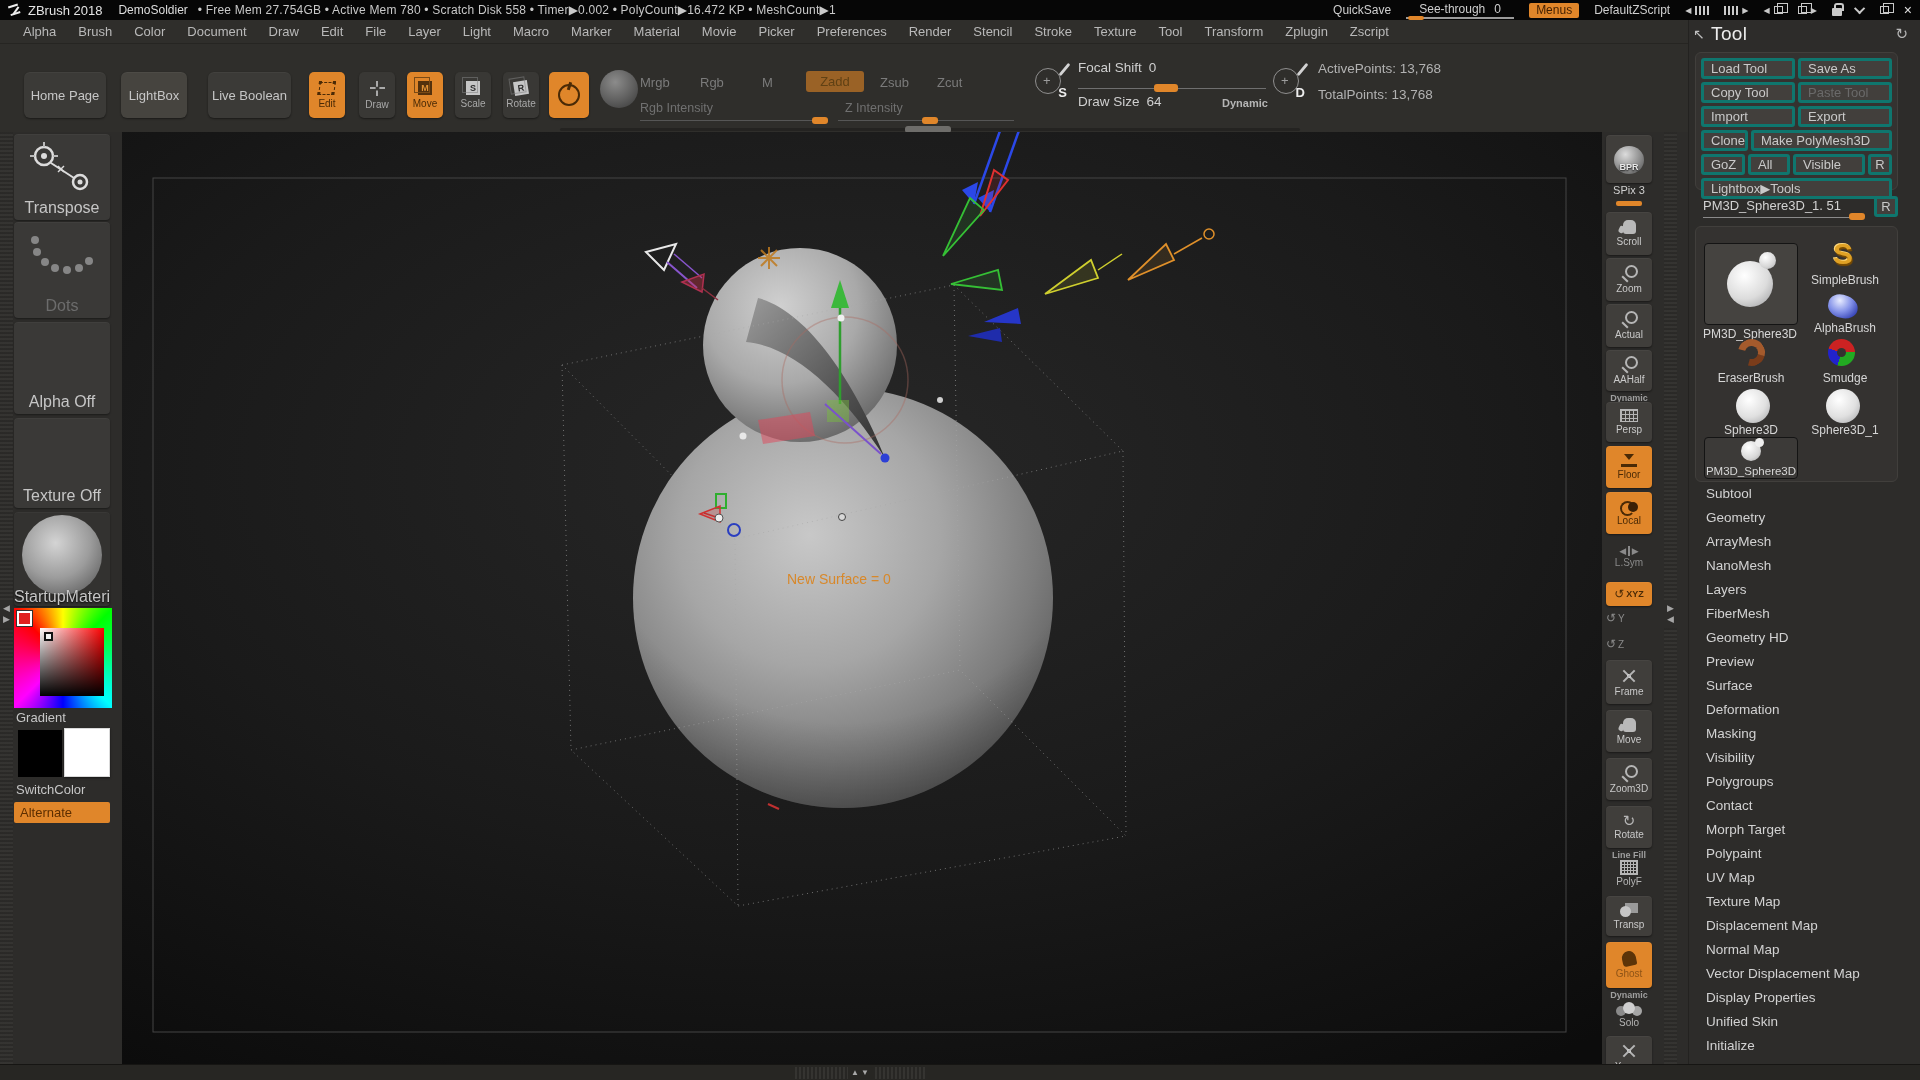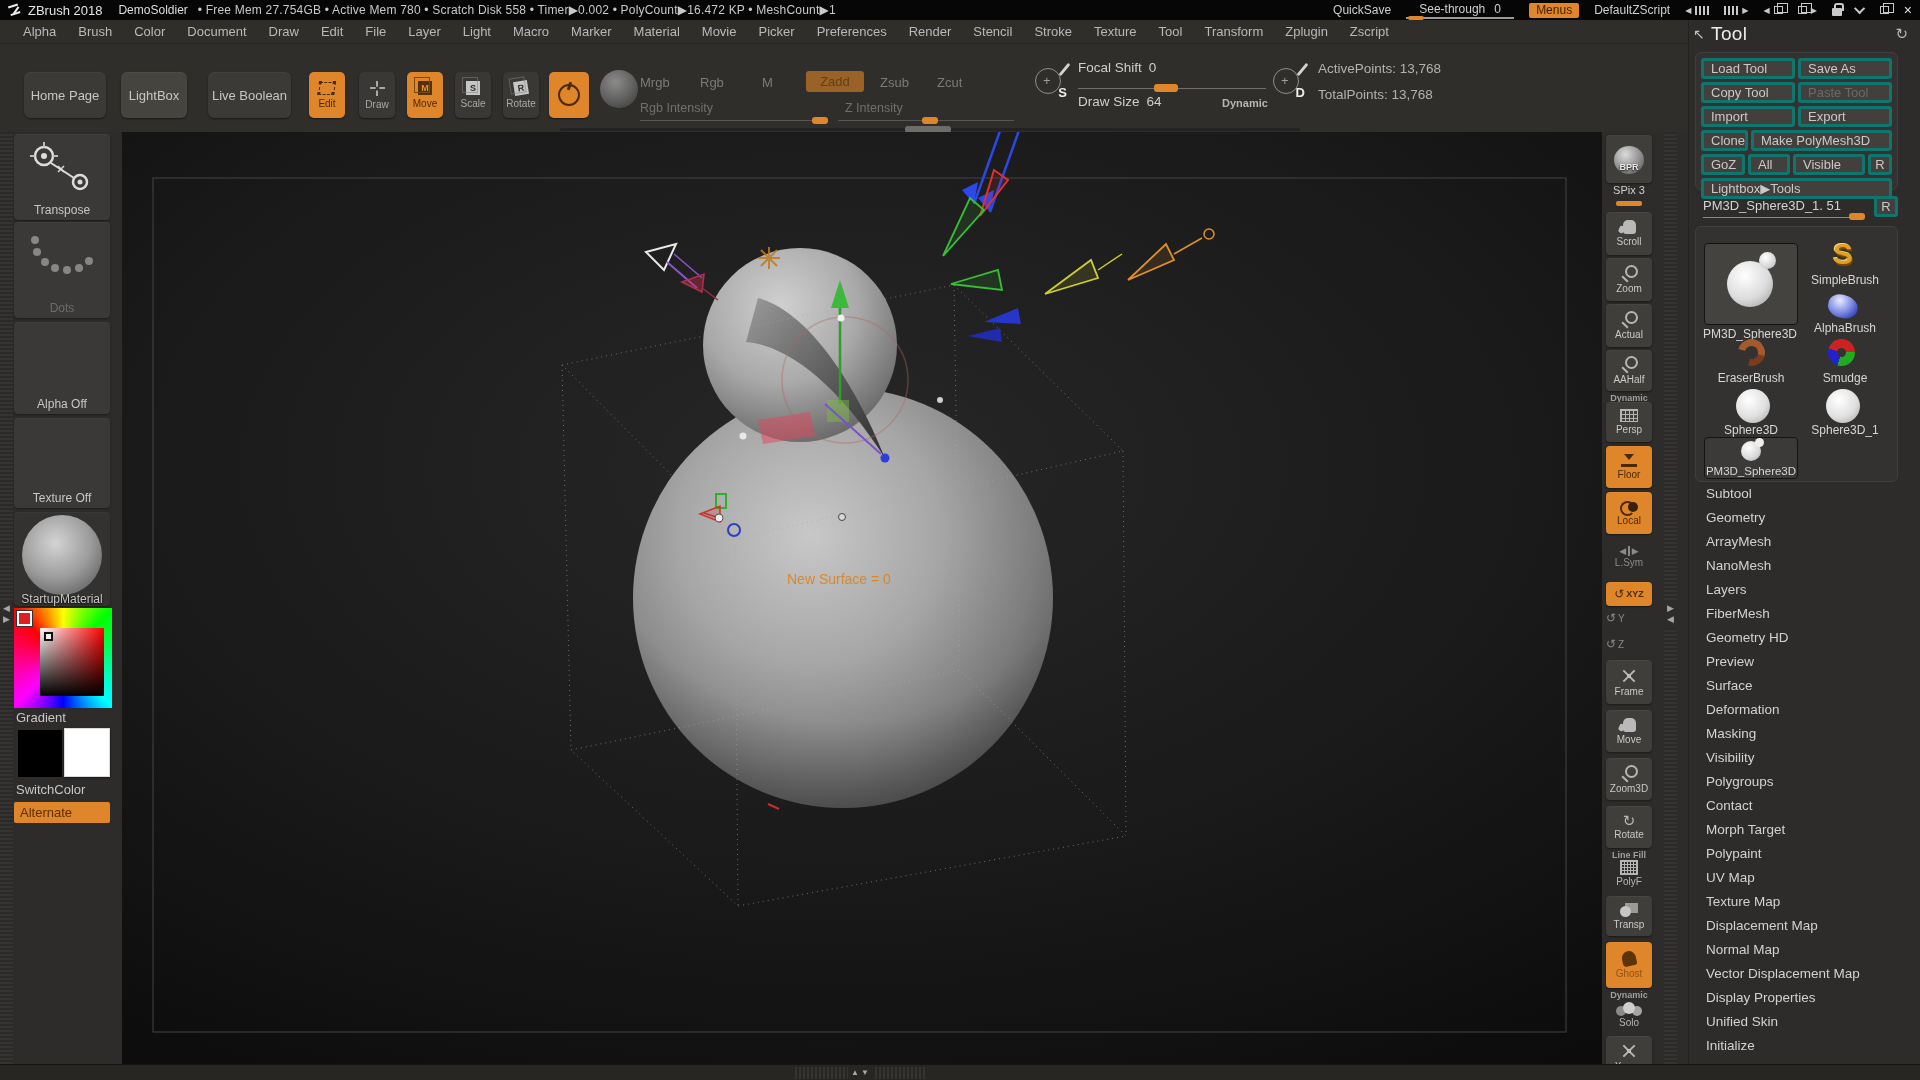--- a/index.html
+++ b/index.html
@@ -82,21 +82,21 @@
   .tb-scrolltrack { position:absolute; left:560px; top:84px; width:740px; height:3px; background:#242321; border-radius:2px; }
   .tb-scrollhandle { position:absolute; left:905px; top:82px; width:46px; height:7px; background:#6e6d6a; border-radius:3px; }
 
   
   #lefttray { position:absolute; left:0; top:132px; width:122px; height:932px; background:#2d2c2a; }
   .vdots { position:absolute; top:0; width:13px; height:100%;
     background:repeating-linear-gradient(0deg, #3e3d3a 0 2px, #272624 2px 4px); opacity:.45; }
   .vdots-arrows { position:absolute; width:13px; text-align:center; color:#a5a5a5; font-size:9px; line-height:11px; background:#2d2c2a; padding:3px 0; }
   .shelfbox { position:absolute; left:14px; width:96px; background:#3a3937; border-radius:4px;
     box-shadow:0 1px 2px rgba(0,0,0,.4), inset 0 1px 0 rgba(255,255,255,.03); }
-  .shelflbl { position:absolute; bottom:3px; width:100%; text-align:center; font-size:12px; color:#c6c6c6; white-space:nowrap; overflow:hidden;margin-top:40px; }
+  .shelflbl { position:absolute; bottom:3px; width:100%; text-align:center; font-size:16px; color:#c6c6c6; white-space:nowrap; overflow:hidden;margin-top:40px; }
   .shelflbl.dim { color:#6c6c6c; }
   .matball2 { position:absolute; left:8px; top:3px; width:80px; height:80px; border-radius:50%;
     background:radial-gradient(circle at 42% 35%, #d4d4d4, #9c9c9c 50%, #636363 85%, #4d4d4d); }
   .gradwrap { position:absolute; left:14px; top:476px; width:98px; height:100px;
     background:conic-gradient(from 315deg, #f00 0deg, #ff0 45deg, #0f0 90deg, #0ff 180deg, #00f 225deg, #f0f 270deg, #f00 360deg); }
   .svsq { position:absolute; left:26px; top:20px; right:8px; bottom:12px;
     background:linear-gradient(to top, #000, rgba(0,0,0,0)), linear-gradient(to right, #fff, #f00); }
   .huesel { position:absolute; left:3px; top:3px; width:15px; height:15px; border:2px solid #fff; background:#e02020; box-shadow:0 0 0 1px #333; }
   .svsel { position:absolute; left:30px; top:24px; width:9px; height:9px; border:2px solid #111; background:#f2f2f2; }
   .sideLbl { position:absolute; left:16px; font-size:13px; color:#c6c6c6; }

